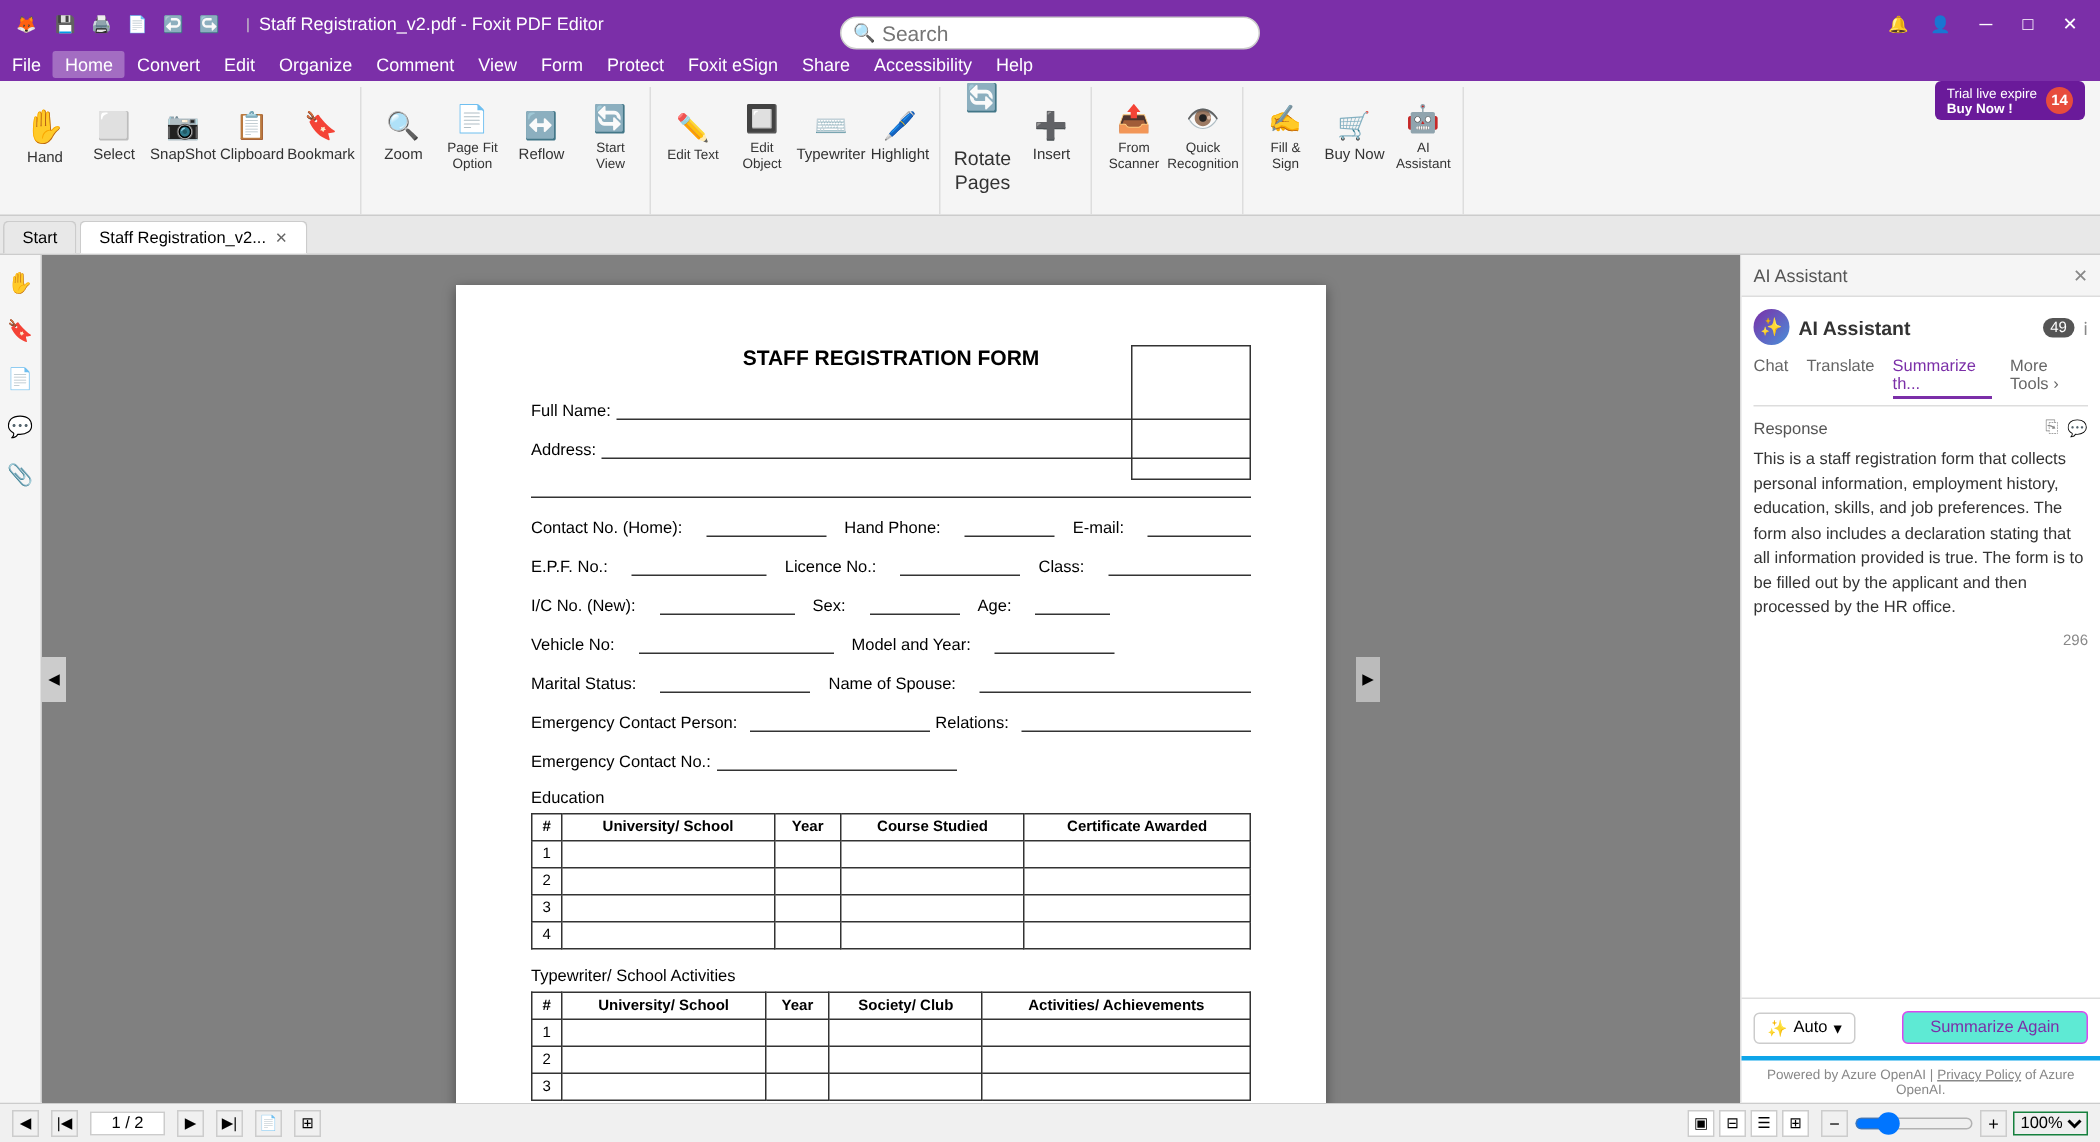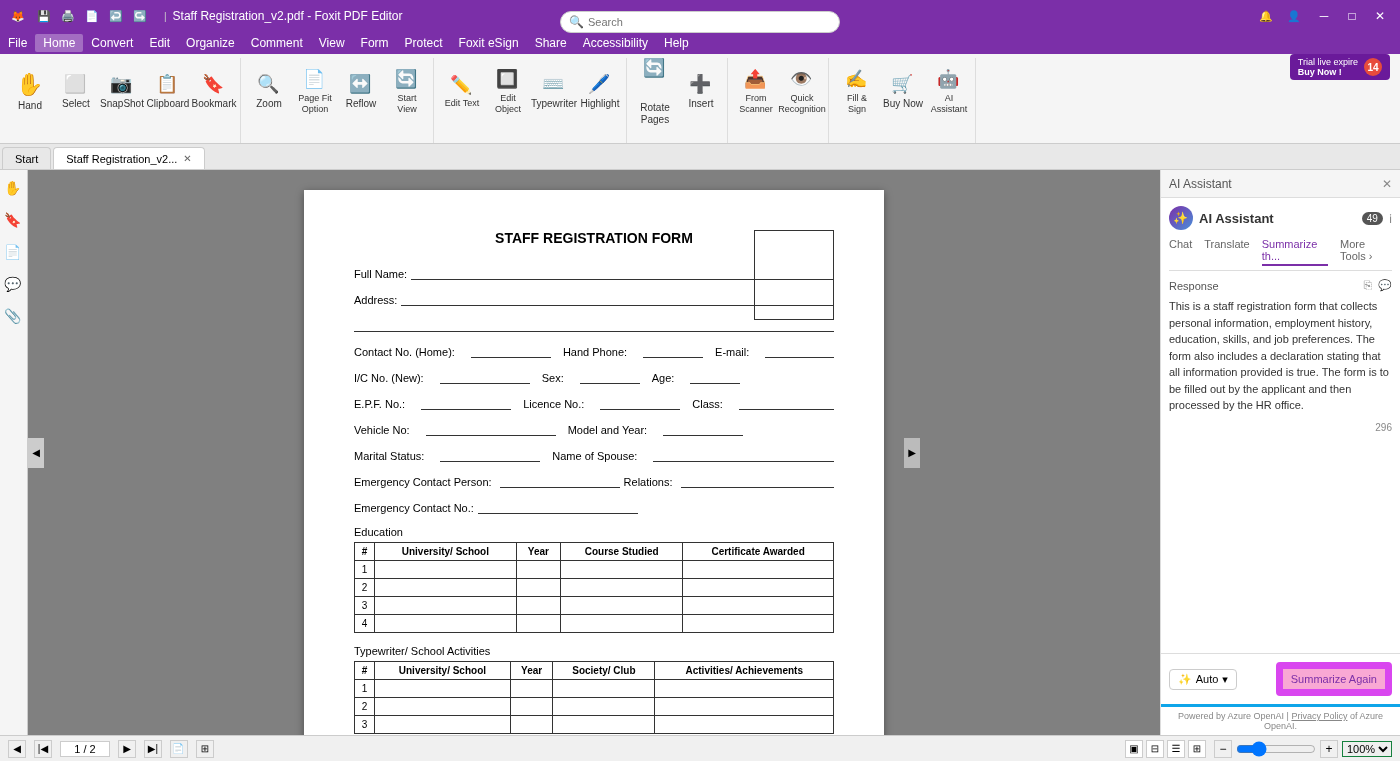--- a/index.html
+++ b/index.html
@@ -87,21 +87,21 @@
       border-radius: 11px;
       display: flex;
       align-items: center;
       padding: 0 8px;
       gap: 4px;
       border: 1px solid #ccc;
     }
     .search-bar input {
       border: none;
       outline: none;
-      font-size: 11px;
+      font-size: 14px;
       flex: 1;
       background: transparent;
     }
 
     
     .tab-bar {
       height: 26px;
       background: #e8e8e8;
       display: flex;
       align-items: flex-end;
@@ -315,23 +315,23 @@
       align-items: center;
       gap: 4px;
       padding: 3px 8px;
       border: 1px solid #ccc;
       border-radius: 4px;
       cursor: pointer;
       font-size: 11px;
       background: white;
     }
     .summarize-btn {
-      padding: 4px 8px;
-      background: #f9a8d4;
-      border: 7px solid #d946ef;
+      padding: 4px 18px;
+      background: #5eead4;
+      border: 1px solid #d946ef;
       color: #7b2fa8;
       border-radius: 4px;
       cursor: pointer;
       font-size: 11px;
     }
 
     .ai-powered {
       font-size: 9px;
       color: #888;
       padding: 4px 8px;
@@ -505,21 +505,21 @@
       <div class="ribbon-btn">
         <span class="ribbon-btn-icon" style="font-size:18px;">🖊️</span>
         <span>Highlight</span>
       </div>
     </div>
   </div>
   <div class="ribbon-group">
     <div class="ribbon-buttons">
       <div class="ribbon-btn">
         <span class="ribbon-btn-icon" style="font-size:18px;">🔄</span>
-        <span style="font-size:10px;margin-top:20px;">Rotate Pages</span>
+        <span style="font-size:13px;margin-top:20px;">Rotate Pages</span>
       </div>
       <div class="ribbon-btn">
         <span class="ribbon-btn-icon" style="font-size:18px;">➕</span>
         <span>Insert</span>
       </div>
     </div>
   </div>
   <div class="ribbon-group">
     <div class="ribbon-buttons">
       <div class="ribbon-btn">
@@ -599,35 +599,35 @@
       <div class="pdf-field-row" style="gap:12px;">
         <span class="pdf-label">Contact No. (Home):</span>
         <span class="pdf-line" style="width:80px;flex:none;"></span>
         <span class="pdf-label">Hand Phone:</span>
         <span class="pdf-line" style="width:60px;flex:none;"></span>
         <span class="pdf-label">E-mail:</span>
         <span class="pdf-line"></span>
       </div>
 
       <div class="pdf-field-row" style="gap:12px;">
+        <span class="pdf-label">E.P.F. No.:</span>
+        <span class="pdf-line" style="width:90px;flex:none;"></span>
+        <span class="pdf-label">Licence No.:</span>
+        <span class="pdf-line" style="width:80px;flex:none;"></span>
+        <span class="pdf-label">Class:</span>
+        <span class="pdf-line"></span>
+      </div>
+
+      <div class="pdf-field-row" style="gap:12px;">
         <span class="pdf-label">I/C No. (New):</span>
         <span class="pdf-line" style="width:90px;flex:none;"></span>
         <span class="pdf-label">Sex:</span>
         <span class="pdf-line" style="width:60px;flex:none;"></span>
         <span class="pdf-label">Age:</span>
         <span class="pdf-line" style="width:50px;flex:none;"></span>
-      </div>
-
-      <div class="pdf-field-row" style="gap:12px;">
-        <span class="pdf-label">E.P.F. No.:</span>
-        <span class="pdf-line" style="width:90px;flex:none;"></span>
-        <span class="pdf-label">Licence No.:</span>
-        <span class="pdf-line" style="width:80px;flex:none;"></span>
-        <span class="pdf-label">Class:</span>
-        <span class="pdf-line"></span>
       </div>
 
       <div class="pdf-field-row" style="gap:12px;">
         <span class="pdf-label">Vehicle No:</span>
         <span class="pdf-line" style="width:130px;flex:none;"></span>
         <span class="pdf-label">Model and Year:</span>
         <span class="pdf-line" style="width:80px;flex:none;"></span>
       </div>
 
       <div class="pdf-field-row" style="gap:12px;">

